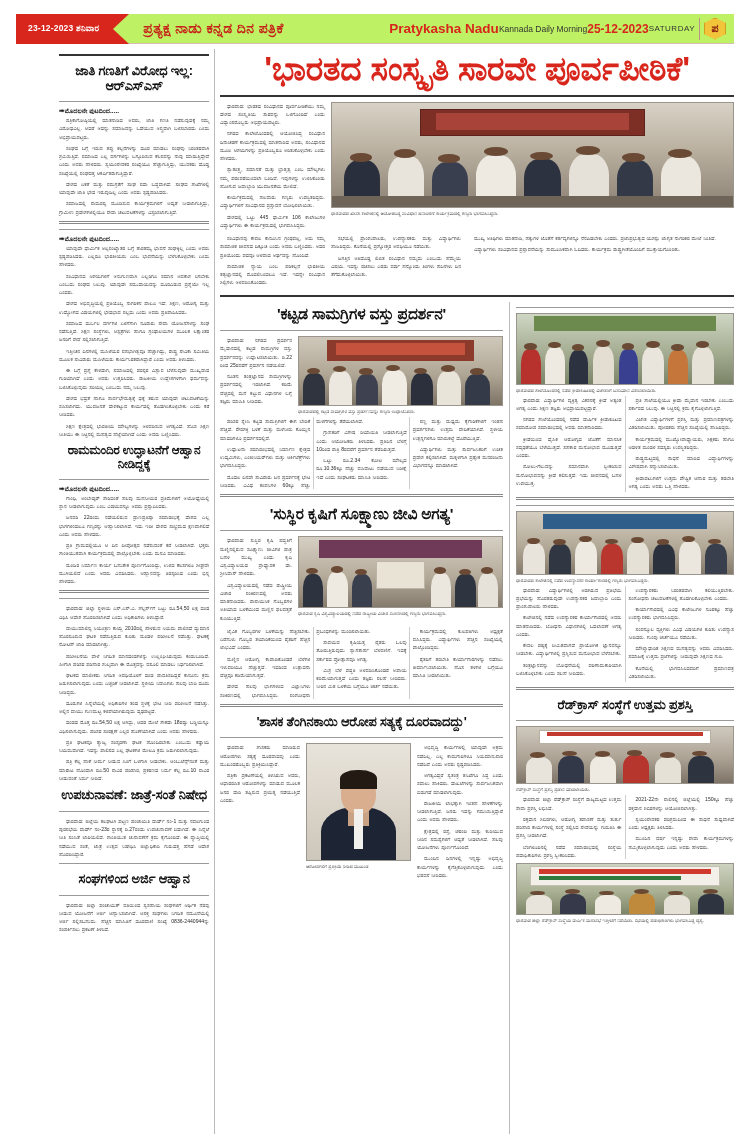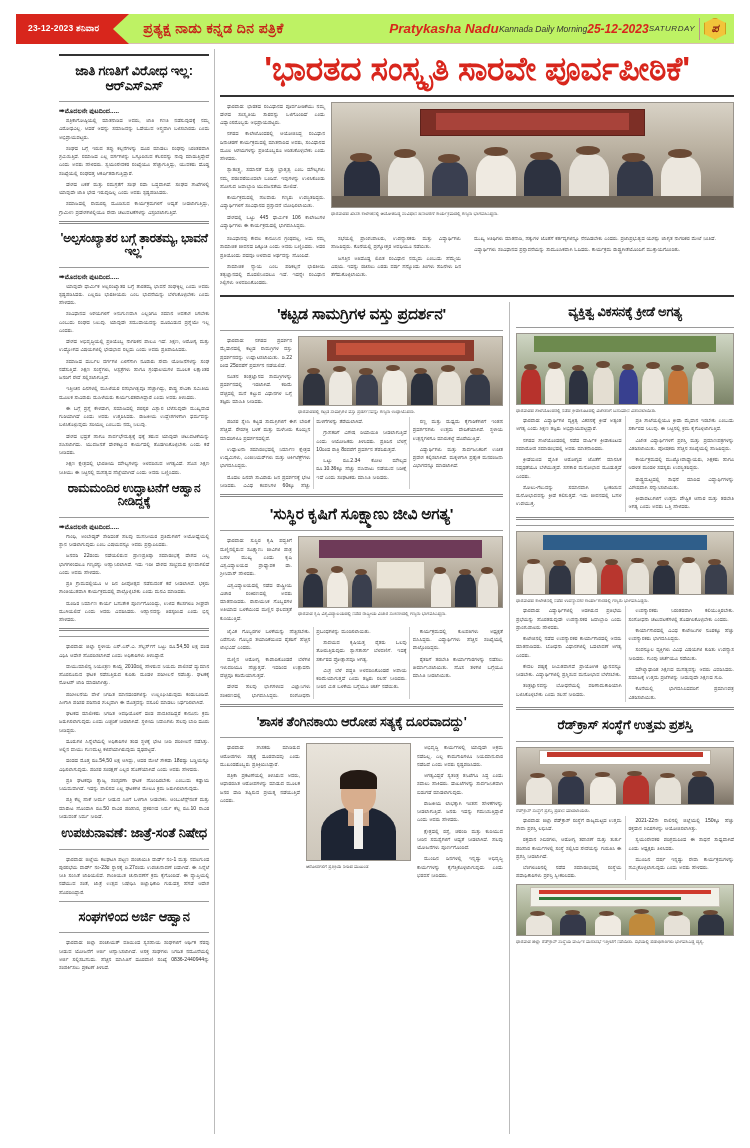--- a/index.html
+++ b/index.html
@@ -24,21 +24,21 @@
   }
   .mh-date-tab::after {
     content: ""; position: absolute; right: -16px; top: 0;
     border-top: 15px solid #d8261c; border-bottom: 15px solid #d8261c;
     border-right: 16px solid transparent;
   }
   .mh-kn-title {
     margin-left: 30px; color: #c62319; font-size: 14px; font-weight: bold;
     letter-spacing: .4px;
   }
-  .mh-right { margin-left: auto; display: flex; align-items: center; padding-right: 8px; font-style: italic; }
+  .mh-right { margin-left: auto; display: flex; align-items: center; padding-right: 8px; }
   .mh-brand { color: #d8261c; font-weight: bold; font-size: 13.5px; }
   .mh-sub { color: #333; font-size: 8.5px; }
   .mh-date2 { color: #d8261c; font-weight: bold; font-size: 12px; }
   .mh-day { color: #333; font-size: 8px; letter-spacing: .5px; }
   .mh-divider { width: 1px; height: 22px; background: #b9938a; margin: 0 4px; }
   .mh-logo {
     width: 22px; height: 22px; background: #f2c43a; color: #8a1a10;
     border: 1.5px solid #cf9f1f; display: flex; align-items: center; justify-content: center;
     font-size: 11px; font-weight: bold;
     clip-path: polygon(50% 0%, 100% 25%, 100% 75%, 50% 100%, 0% 75%, 0% 25%);
@@ -119,21 +119,20 @@
       <div class="rule"></div>
       <div class="kicker">➠ಮೊದಲನೇ ಪುಟದಿಂದ.....</div>
       <div class="body-txt">
         <p>ಪತ್ರಿಕಾಗೋಷ್ಠಿಯಲ್ಲಿ ಮಾತನಾಡಿದ ಅವರು, ಜಾತಿ ಗಣತಿ ನಡೆಸುವುದಕ್ಕೆ ನಮ್ಮ ವಿರೋಧವಿಲ್ಲ. ಆದರೆ ಅದನ್ನು ಸಮಾಜವನ್ನು ಒಡೆಯುವ ಅಸ್ತ್ರವಾಗಿ ಬಳಸಬಾರದು ಎಂದು ಅಭಿಪ್ರಾಯಪಟ್ಟರು.</p>
         <p>ಸಂಘದ ಬಗ್ಗೆ ಇರುವ ತಪ್ಪು ಕಲ್ಪನೆಗಳನ್ನು ದೂರ ಮಾಡಲು ಸಂಘವು ನಿರಂತರವಾಗಿ ಶ್ರಮಿಸುತ್ತಿದೆ. ಸಮಾಜದ ಎಲ್ಲ ವರ್ಗಗಳನ್ನು ಒಗ್ಗೂಡಿಸುವ ಕೆಲಸವನ್ನು ನಾವು ಮಾಡುತ್ತಿದ್ದೇವೆ ಎಂದು ಅವರು ಹೇಳಿದರು. ಸ್ವಯಂಸೇವಕರ ಸಂಖ್ಯೆಯೂ ಹೆಚ್ಚಾಗುತ್ತಿದ್ದು, ಯುವಕರು ದೊಡ್ಡ ಸಂಖ್ಯೆಯಲ್ಲಿ ಸಂಘದತ್ತ ಆಕರ್ಷಿತರಾಗುತ್ತಿದ್ದಾರೆ.</p>
         <p>ದೇಶದ ಏಕತೆ ಮತ್ತು ಸಮಗ್ರತೆಗೆ ಸಂಘ ಸದಾ ಬದ್ಧವಾಗಿದೆ. ಸಂಘದ ಶಾಖೆಗಳಲ್ಲಿ ಯಾವುದೇ ಜಾತಿ ಭೇದ ಇರುವುದಿಲ್ಲ ಎಂದು ಅವರು ಸ್ಪಷ್ಟಪಡಿಸಿದರು.</p>
         <p>ಸಮಾಜದಲ್ಲಿ ಸಾಮರಸ್ಯ ಮೂಡಿಸುವ ಕಾರ್ಯಕ್ರಮಗಳಿಗೆ ಆದ್ಯತೆ ನೀಡಲಾಗುತ್ತಿದ್ದು, ಗ್ರಾಮೀಣ ಪ್ರದೇಶಗಳಲ್ಲಿಯೂ ಸೇವಾ ಚಟುವಟಿಕೆಗಳನ್ನು ವಿಸ್ತರಿಸಲಾಗುತ್ತಿದೆ.</p>
       </div>
 
       <div class="rule-dbl"></div>
-      <div class="hl hl-sm">'ಅಲ್ಪಸಂಖ್ಯಾತರ ಬಗ್ಗೆ ತಾರತಮ್ಯ, ಭಾವನೆ ಇಲ್ಲ'</div>
       <div class="rule"></div>
       <div class="kicker">➠ಮೊದಲನೇ ಪುಟದಿಂದ.....</div>
       <div class="body-txt">
         <p>ಯಾವುದೇ ಧಾರ್ಮಿಕ ಅಲ್ಪಸಂಖ್ಯಾತರ ಬಗ್ಗೆ ತಾರತಮ್ಯ ಭಾವನೆ ಸಂಘಕ್ಕಿಲ್ಲ ಎಂದು ಅವರು ಸ್ಪಷ್ಟಪಡಿಸಿದರು. ಎಲ್ಲರೂ ಭಾರತೀಯರು ಎಂಬ ಭಾವನೆಯನ್ನು ಬೆಳೆಸಿಕೊಳ್ಳಬೇಕು ಎಂದು ಹೇಳಿದರು.</p>
         <p>ಸಂವಿಧಾನದ ಆಶಯಗಳಿಗೆ ಅನುಗುಣವಾಗಿ ಎಲ್ಲರಿಗೂ ಸಮಾನ ಅವಕಾಶ ಸಿಗಬೇಕು ಎಂಬುದು ಸಂಘದ ನಿಲುವು. ಯಾವುದೇ ಸಮುದಾಯವನ್ನು ದೂರವಿಡುವ ಪ್ರಶ್ನೆಯೇ ಇಲ್ಲ ಎಂದರು.</p>
         <p>ದೇಶದ ಅಭಿವೃದ್ಧಿಯಲ್ಲಿ ಪ್ರತಿಯೊಬ್ಬ ನಾಗರಿಕನ ಪಾಲೂ ಇದೆ. ಶಿಕ್ಷಣ, ಆರೋಗ್ಯ ಮತ್ತು ಉದ್ಯೋಗದ ವಿಷಯಗಳಲ್ಲಿ ಭೇದಭಾವ ಸಲ್ಲದು ಎಂದು ಅವರು ಪ್ರತಿಪಾದಿಸಿದರು.</p>
         <p>ಸಮಾಜದ ದುರ್ಬಲ ವರ್ಗಗಳ ಏಳಿಗೆಗಾಗಿ ನೂರಾರು ಸೇವಾ ಯೋಜನೆಗಳನ್ನು ಸಂಘ ನಡೆಸುತ್ತಿದೆ. ಶಿಕ್ಷಣ ಸಂಸ್ಥೆಗಳು, ಆಸ್ಪತ್ರೆಗಳು ಹಾಗೂ ಗ್ರಂಥಾಲಯಗಳ ಮೂಲಕ ಲಕ್ಷಾಂತರ ಜನರಿಗೆ ಸೇವೆ ಸಲ್ಲಿಸಲಾಗುತ್ತಿದೆ.</p>
         <p>ಇತ್ತೀಚಿನ ದಿನಗಳಲ್ಲಿ ಮಹಿಳೆಯರ ಸಹಭಾಗಿತ್ವವೂ ಹೆಚ್ಚಾಗಿದ್ದು, ರಾಷ್ಟ್ರ ಸೇವಿಕಾ ಸಮಿತಿಯ ಮೂಲಕ ಸಾವಿರಾರು ಮಹಿಳೆಯರು ಕಾರ್ಯನಿರತರಾಗಿದ್ದಾರೆ ಎಂದು ಅವರು ತಿಳಿಸಿದರು.</p>
         <p>ಈ ಬಗ್ಗೆ ಪ್ರಶ್ನೆ ಕೇಳಿದಾಗ, ಸಮಾಜದಲ್ಲಿ ಪರಸ್ಪರ ವಿಶ್ವಾಸ ಬೆಳೆಸುವುದೇ ಮುಖ್ಯವಾದ ಗುರಿಯಾಗಿದೆ ಎಂದು ಅವರು ಉತ್ತರಿಸಿದರು. ರಾಜಕೀಯ ಉದ್ದೇಶಗಳಿಗಾಗಿ ಧರ್ಮವನ್ನು ಬಳಸಿಕೊಳ್ಳುವುದು ಸರಿಯಲ್ಲ ಎಂಬುದು ನಮ್ಮ ನಿಲುವು.</p>
         <p>ದೇಶದ ಭದ್ರತೆ ಹಾಗೂ ಸಾರ್ವಭೌಮತ್ವಕ್ಕೆ ಧಕ್ಕೆ ತರುವ ಯಾವುದೇ ಚಟುವಟಿಕೆಯನ್ನು ಸಹಿಸಲಾಗದು. ಯುವಜನತೆ ದೇಶಕಟ್ಟುವ ಕಾರ್ಯದಲ್ಲಿ ತೊಡಗಿಸಿಕೊಳ್ಳಬೇಕು ಎಂದು ಕರೆ ನೀಡಿದರು.</p>
@@ -356,21 +355,20 @@
               <p>ಕ್ಷೇತ್ರದಲ್ಲಿ ರಸ್ತೆ, ಚರಂಡಿ ಮತ್ತು ಕುಡಿಯುವ ನೀರಿನ ಸಮಸ್ಯೆಗಳಿಗೆ ಆದ್ಯತೆ ನೀಡಲಾಗಿದೆ. ಹಲವು ಯೋಜನೆಗಳು ಪೂರ್ಣಗೊಂಡಿವೆ.</p>
               <p>ಮುಂದಿನ ದಿನಗಳಲ್ಲಿ ಇನ್ನಷ್ಟು ಅಭಿವೃದ್ಧಿ ಕಾರ್ಯಗಳನ್ನು ಕೈಗೆತ್ತಿಕೊಳ್ಳಲಾಗುವುದು ಎಂದು ಭರವಸೆ ನೀಡಿದರು.</p>
             </div>
           </div>
         </div>
 
         <div class="vrule"></div>
 
         <div class="col-right">
 
-          <div class="hl hl-md">ವ್ಯಕ್ತಿತ್ವ ವಿಕಸನಕ್ಕೆ ಕ್ರೀಡೆ ಅಗತ್ಯ</div>
           <div class="rule"></div>
           <div class="photo" style="height:72px;">
             <div class="sky" style="background:linear-gradient(180deg,#cfd6c4 0%,#a8b096 50%,#7c8468 100%);"></div>
             <div style="position:absolute;top:3%;left:8%;width:84%;height:22%;background:#6d8a4e;"></div>
             <div class="p-people">
               <div class="p-person" style="left:2%;width:9%;height:80%;background:#b7322c;"></div>
               <div class="p-head" style="left:3.4%;bottom:78%;width:5.8%;height:15%;"></div>
               <div class="p-person" style="left:13%;width:9%;height:84%;background:#efeae1;"></div>
               <div class="p-head" style="left:14.4%;bottom:82%;width:5.8%;height:15%;"></div>
               <div class="p-person" style="left:24%;width:9%;height:78%;background:#2d3240;"></div>

